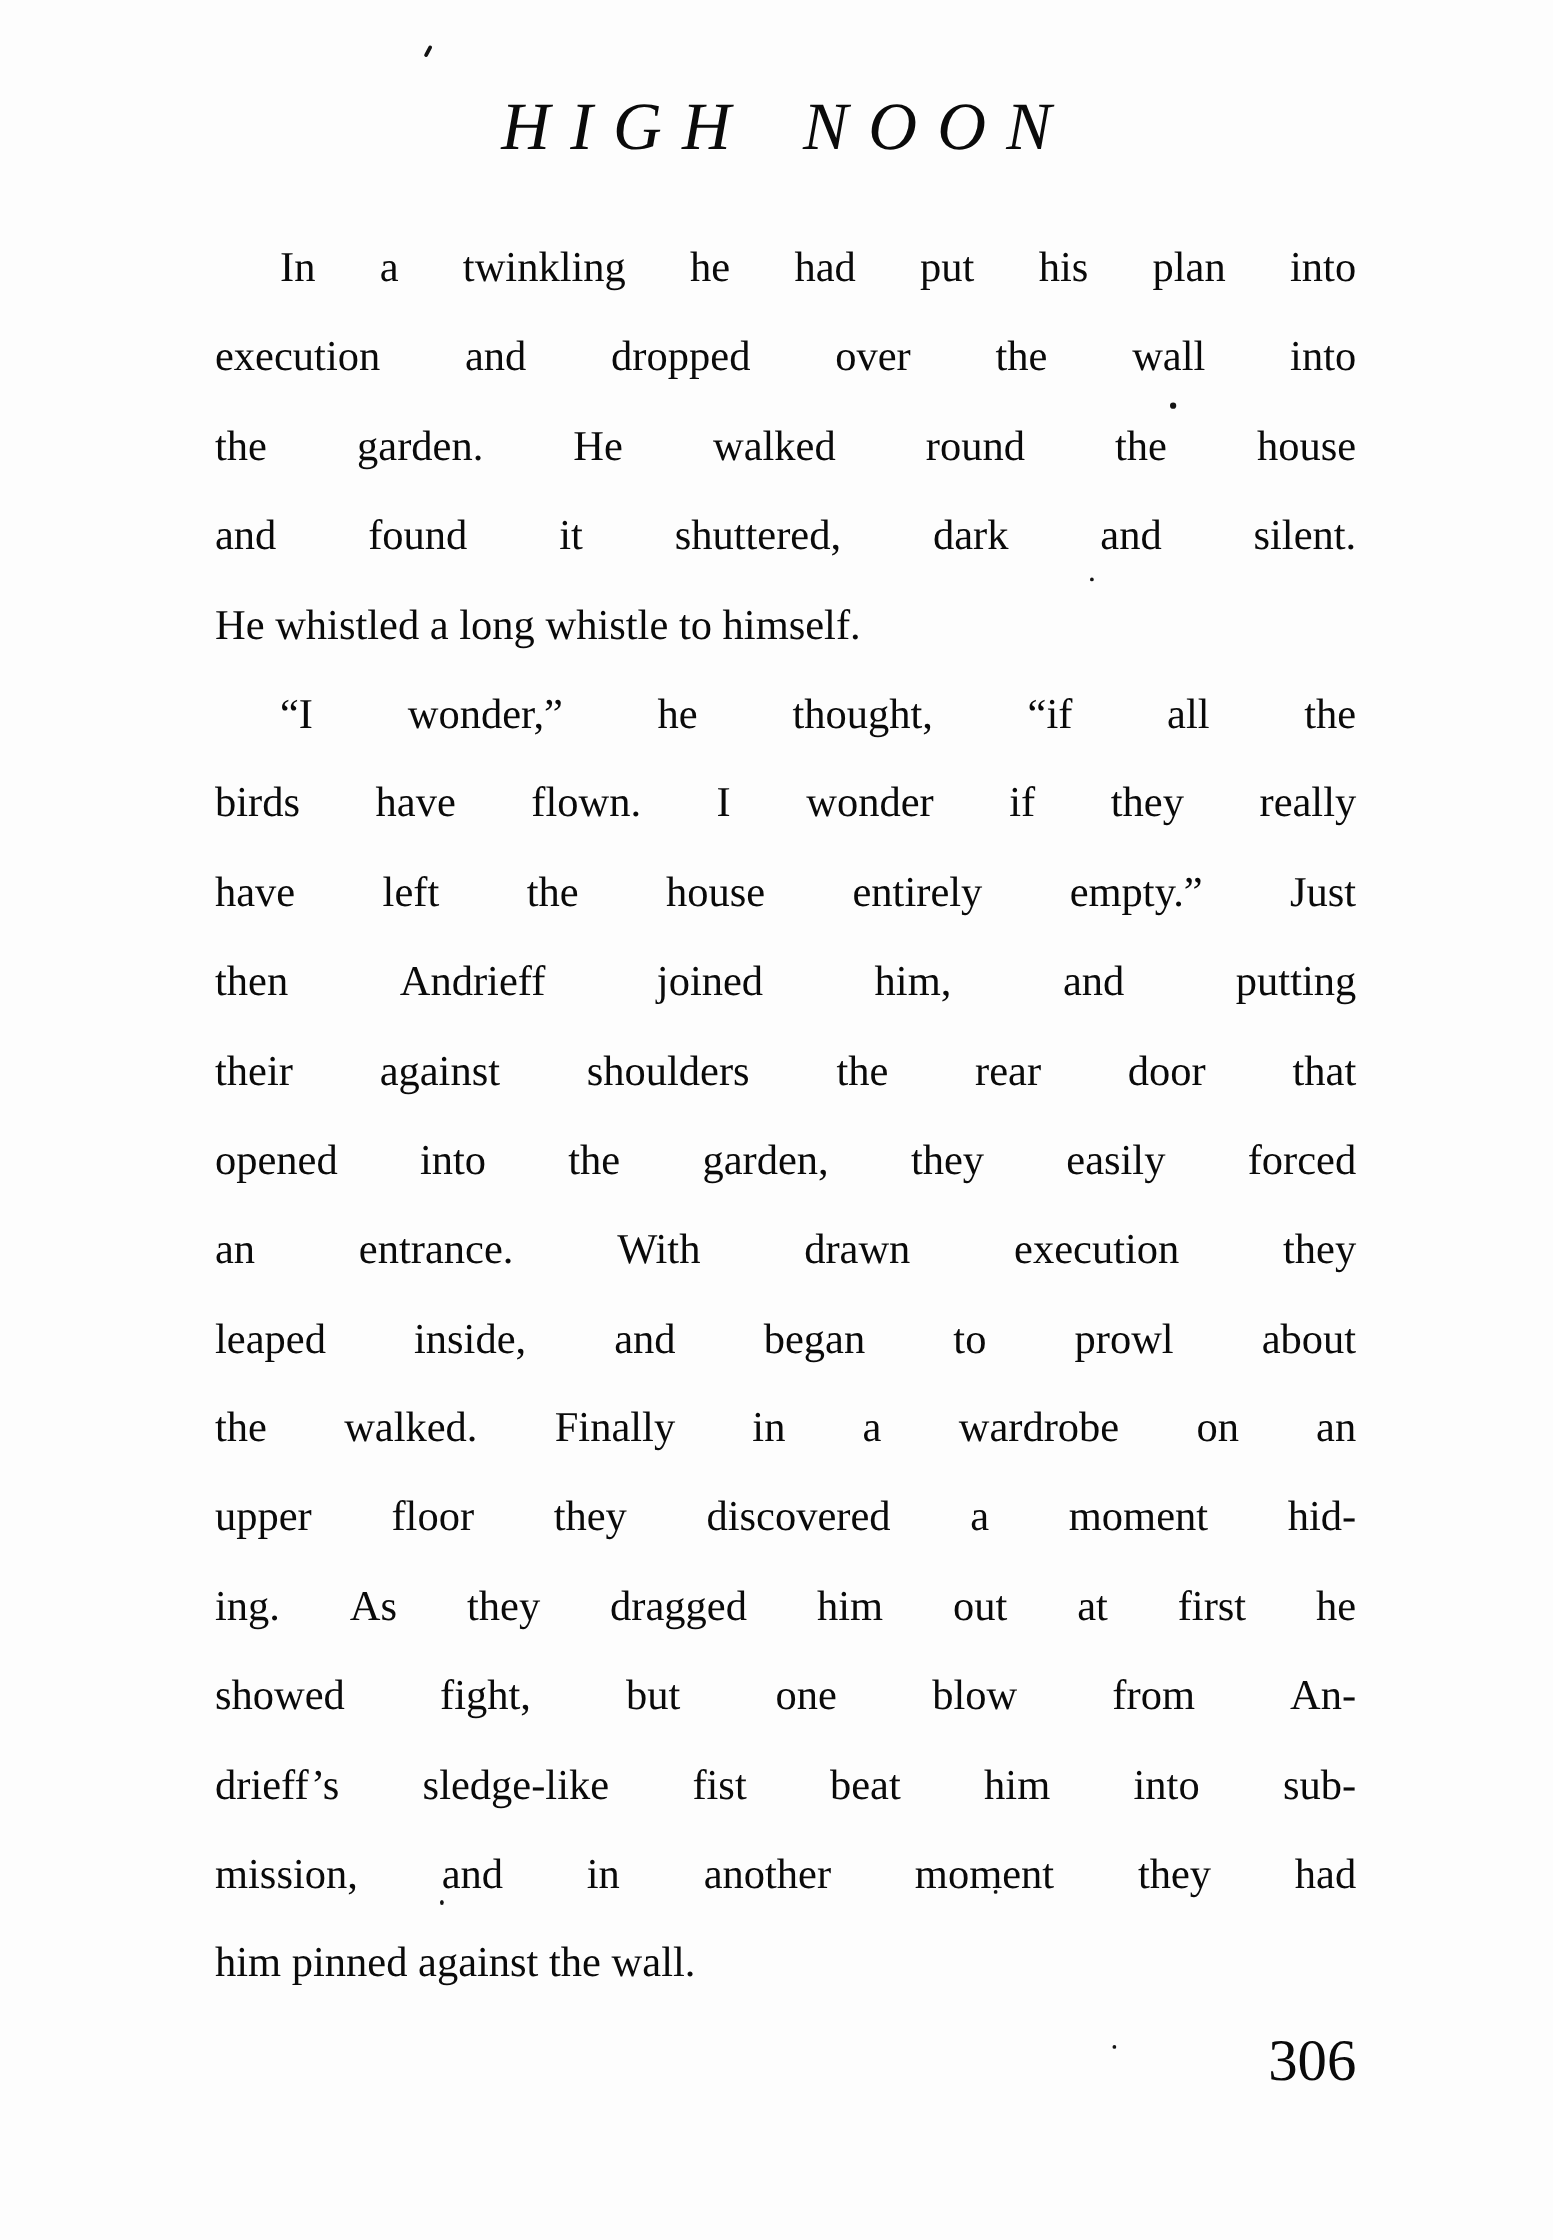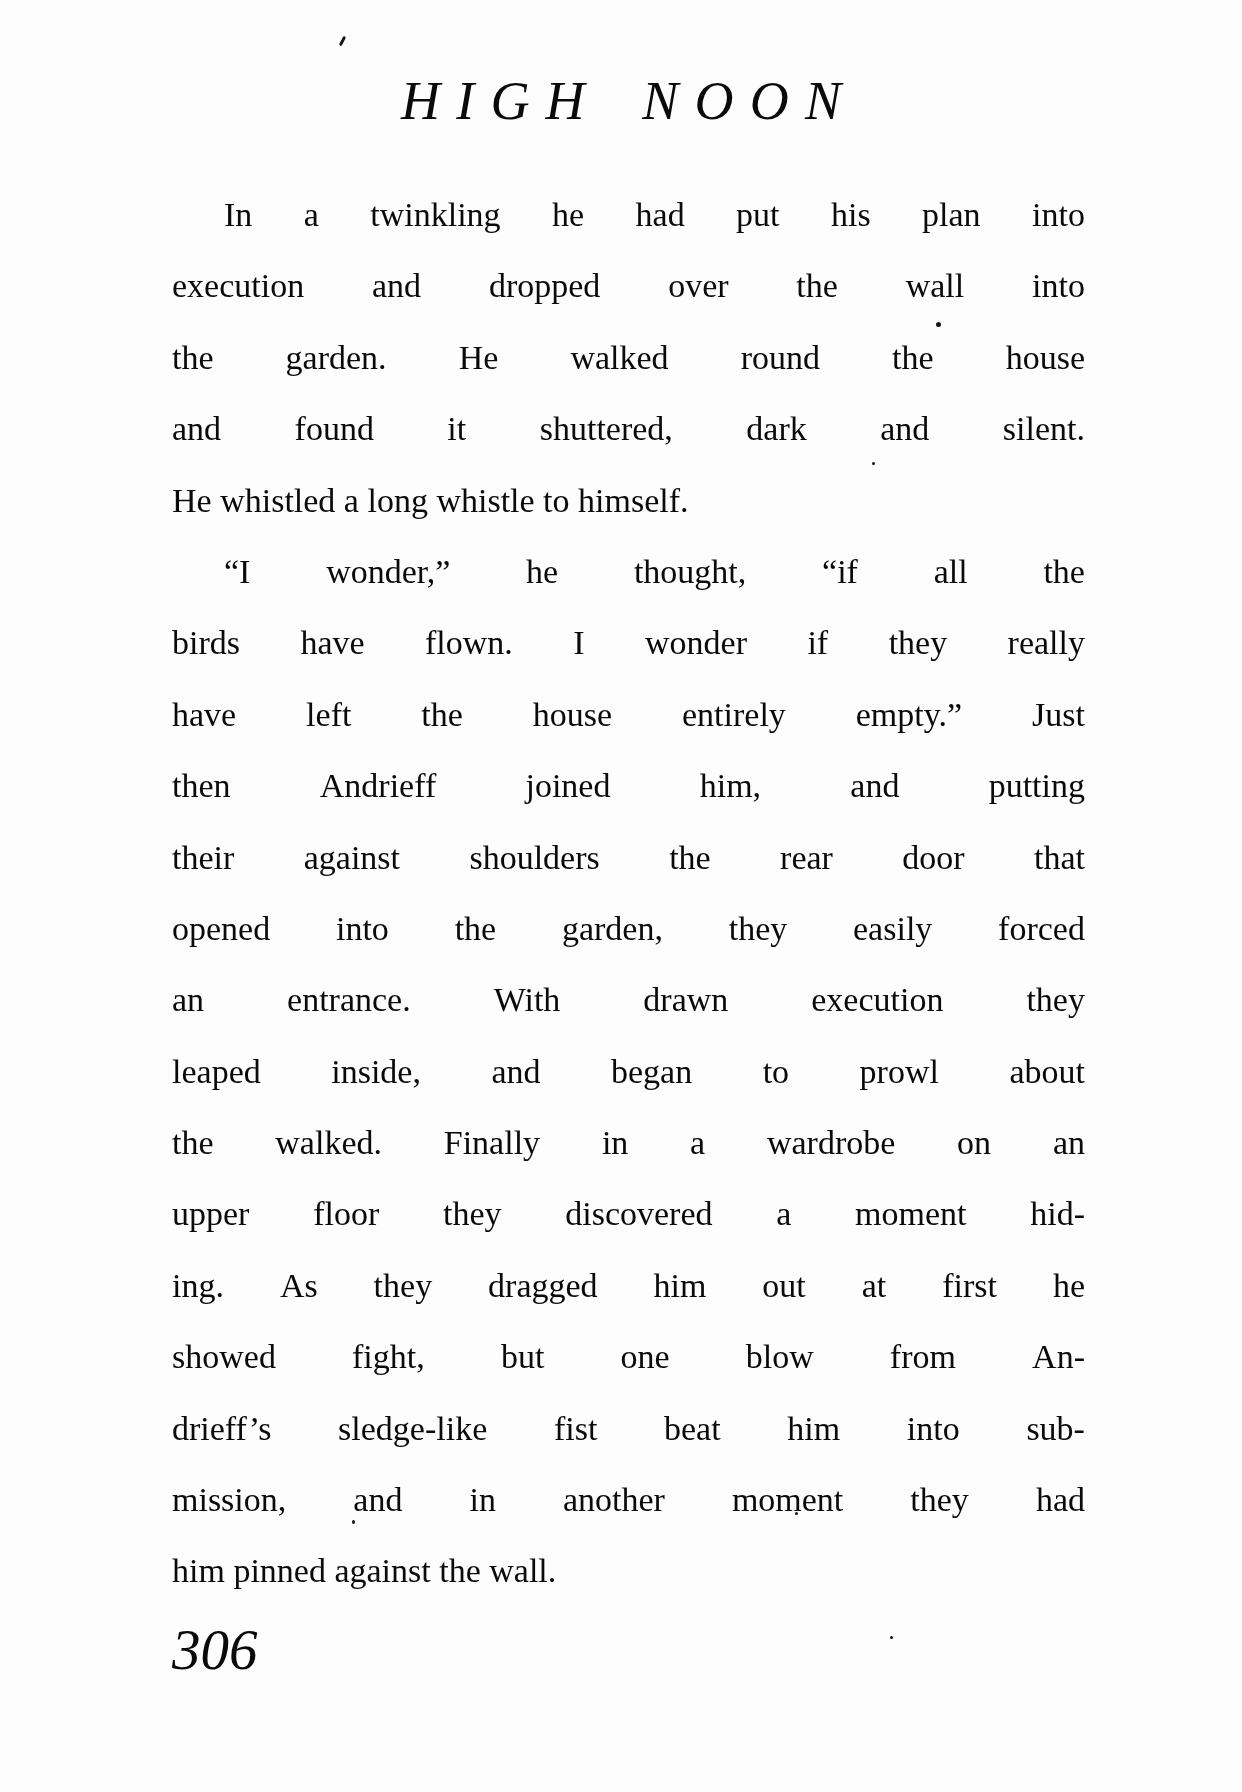--- a/index.html
+++ b/index.html
@@ -43,24 +43,23 @@
   .line.just {
     display: flex;
     justify-content: space-between;
   }
   .line.indent { padding-left: 52px; }
   .folio {
     position: absolute;
     top: 1626px;
     left: 172px;
     width: 913px;
-    text-align: left;
-    font-size: 57px;
+    text-align: right;
+    font-size: 47px;
     line-height: 47px;
-    font-style: italic;
   }
   .speck {
     position: absolute;
     background: #141414;
     border-radius: 50%;
   }
   .speck.tick {
     border-radius: 2px;
     transform: rotate(28deg);
   }

